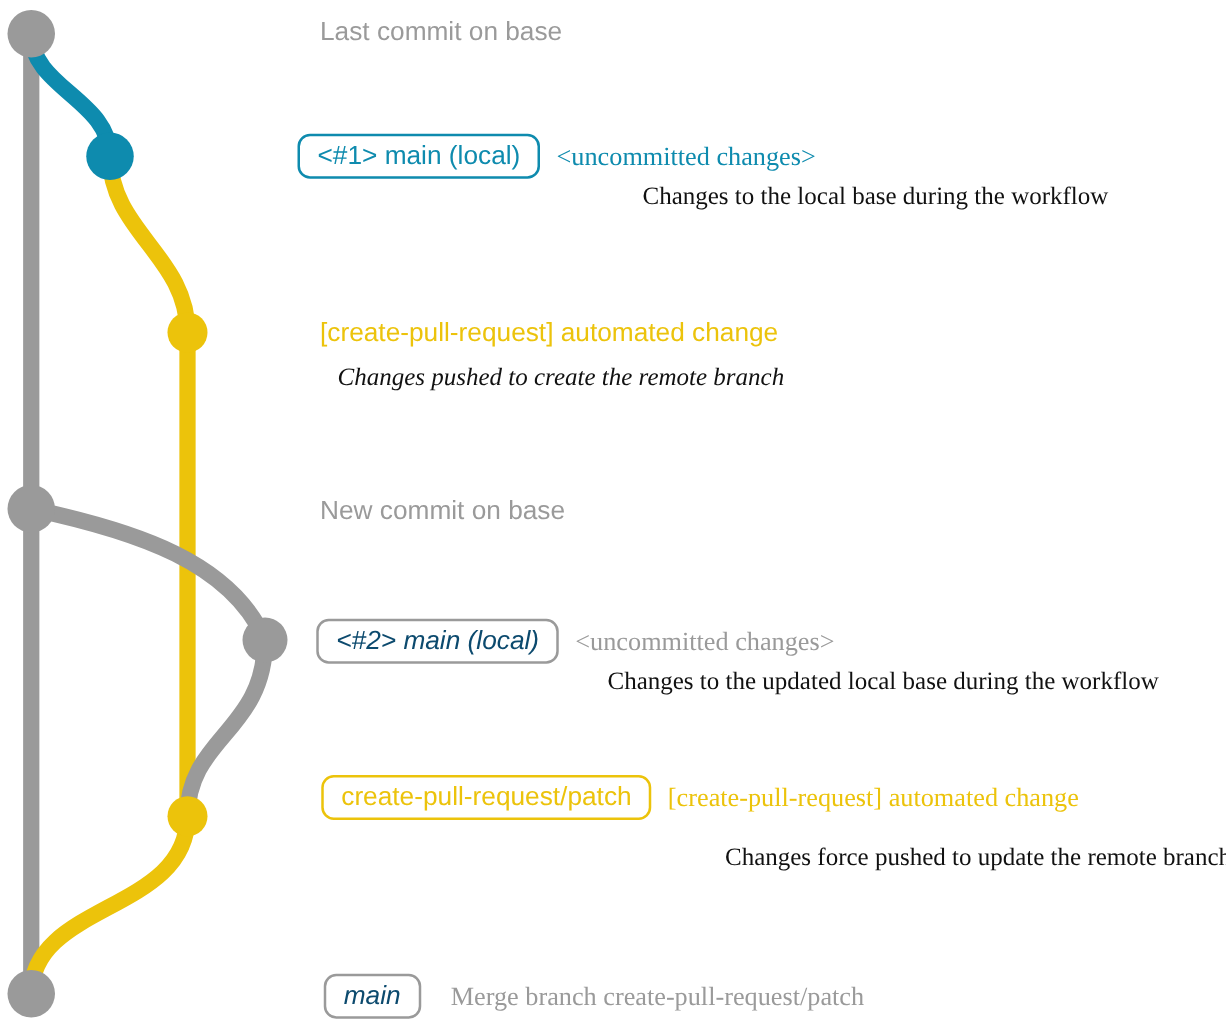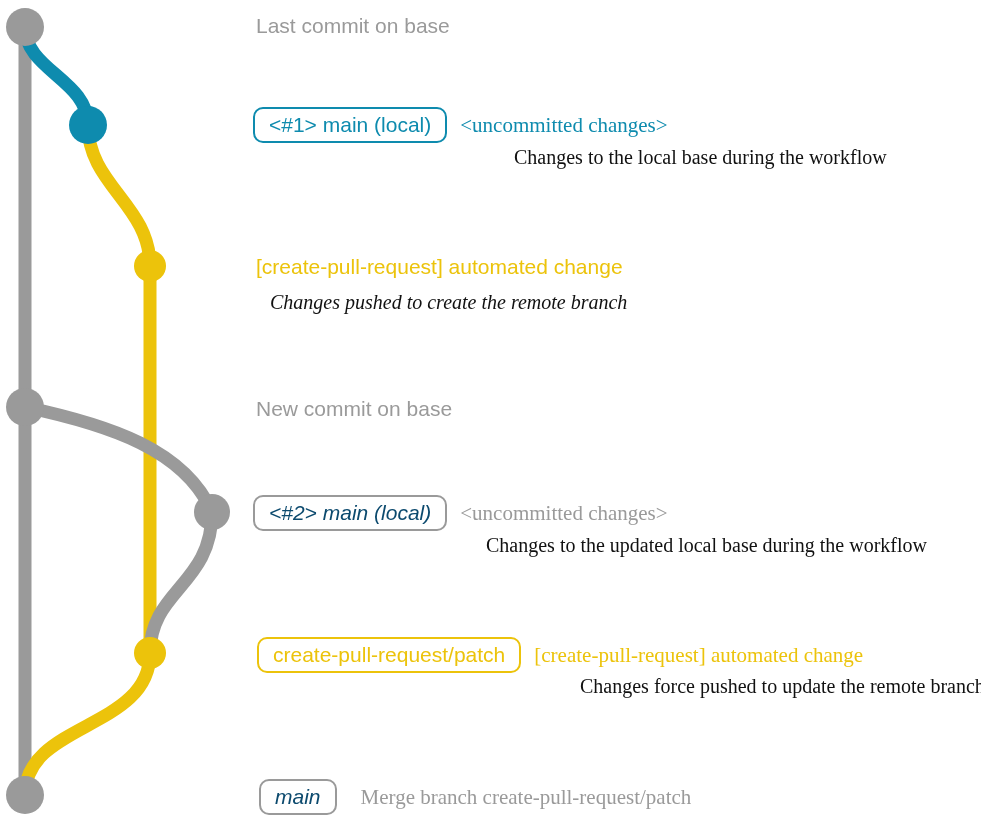--- a/index.html
+++ b/index.html
@@ -123,42 +123,42 @@
   <circle cx="150" cy="653" r="16" fill="#ecc30b"></circle>
   <circle cx="25" cy="795" r="19" fill="#9a9a9a"></circle>
 </svg>
 
 <div class="annotations">
 
   <div class="row" style="left:256px; top:13px;">
     <span class="headline gray">Last commit on base</span>
   </div>
 
-  <div class="row badge-row" style="left:253px; top:107px;">
+  <div class="row badge-row" style="left:238px; top:107px;">
     <span class="badge blue">&lt;#1&gt; main (local)</span>
     <span class="subject blue">&lt;uncommitted changes&gt;</span>
   </div>
   <div class="description" style="left:514px; top:145px;">Changes to the local base during the workflow</div>
 
   <div class="row" style="left:256px; top:254px;">
     <span class="headline yellow">[create-pull-request] automated change</span>
   </div>
   <div class="description" style="left:270px; top:290px;font-style:italic;">Changes pushed to create the remote branch</div>
 
   <div class="row" style="left:256px; top:396px;">
     <span class="headline gray">New commit on base</span>
   </div>
 
   <div class="row badge-row" style="left:253px; top:495px;">
     <span class="badge gray">&lt;#2&gt; main (local)</span>
     <span class="subject gray">&lt;uncommitted changes&gt;</span>
   </div>
   <div class="description" style="left:486px; top:533px;">Changes to the updated local base during the workflow</div>
 
-  <div class="row badge-row" style="left:257px; top:637px;">
+  <div class="row badge-row" style="left:257px; top:620px;">
     <span class="badge yellow">create-pull-request/patch</span>
     <span class="subject yellow">[create-pull-request] automated change</span>
   </div>
   <div class="description" style="left:580px; top:674px;">Changes force pushed to update the remote branch</div>
 
   <div class="row badge-row" style="left:259px; top:779px;gap:11px;">
     <span class="badge gray">main</span>
     <span class="subject gray">Merge branch create-pull-request/patch</span>
   </div>
 

